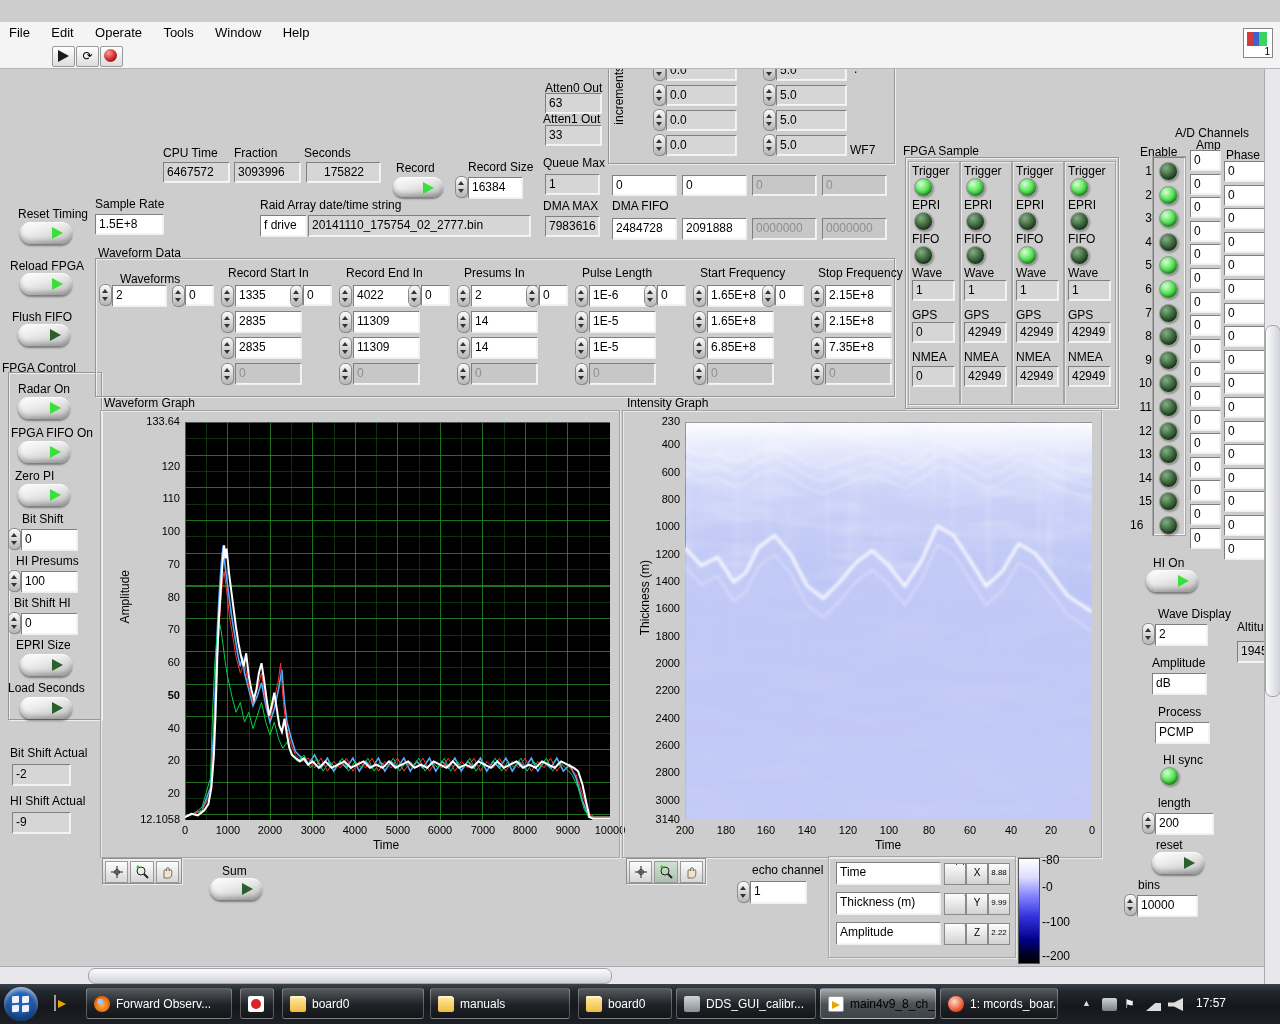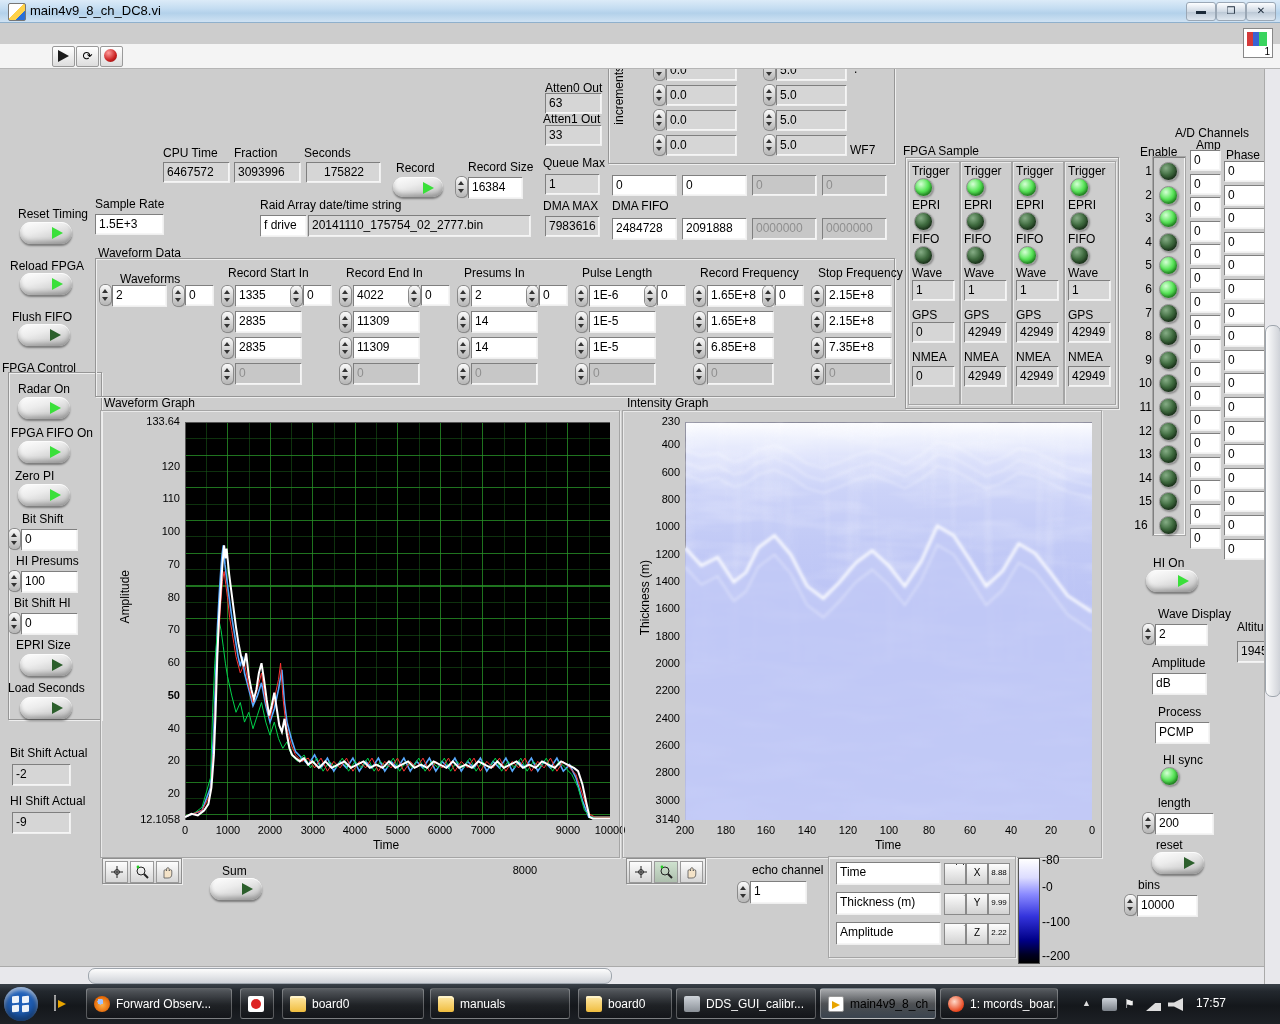--- a/index.html
+++ b/index.html
@@ -114,28 +114,29 @@
   #start-orb{position:absolute;left:4px;top:3px;width:34px;height:34px;border-radius:50%;
     background:radial-gradient(circle at 50% 30%,#bfe0ff 0%,#5ea3e8 35%,#1f5fb8 70%,#0a3succ 100%);
     background-color:#1f5fb8;box-shadow:inset 0 -4px 8px rgba(0,0,0,.5),inset 0 3px 4px rgba(255,255,255,.7);}
   .flagseg{position:absolute;width:7px;height:7px;background:rgba(255,255,255,.92);border-radius:1px;}
 </style>
 </head>
 <body>
 
 <div id="root">
 
-  <div id="titlebar" class="abs">
-    <div id="app-icon" class="abs"></div>
-    <div id="title-text" class="abs">main4v9_8_ch_DC8.vi</div>
-    <div class="winbtn abs" style="left:1186px">▬</div>
-    <div class="winbtn abs" style="left:1216px">❒</div>
-    <div class="winbtn abs" style="left:1246px">✕</div>
+
+  <div id="menubar" class="abs">
+    <span class="menu-item">File</span>
+    <span class="menu-item">Edit</span>
+    <span class="menu-item">Operate</span>
+    <span class="menu-item">Tools</span>
+    <span class="menu-item">Window</span>
+    <span class="menu-item">Help</span>
   </div>
-
 
   <div id="toolbar" class="abs">
     <div class="tbtn abs" style="left:52px">
         <span id="run-arrow-glyph"></span>
       </div>
     <div class="tbtn abs" style="left:76px">⟳</div>
     <div class="tbtn abs" style="left:100px">
         <span id="stop-glyph"></span>
       </div>
   </div>
@@ -159,21 +160,21 @@
     <div class="pill on" style="left:393px;top:177px;width:50px;height:20px">
         <i></i>
       </div>
     <div class="lbl" style="left:468px;top:160px">Record Size</div>
     <div class="spin" style="left:456px;top:177px">
         <i class="up"></i>
         <i class="dn"></i>
       </div>
     <div class="box ctl" style="left:468px;top:177px;width:54px;height:21px">16384</div>
     <div class="lbl" style="left:95px;top:197px">Sample Rate</div>
-    <div class="box ctl" style="left:95px;top:214px;width:68px">1.5E+3</div>
+    <div class="box ctl" style="left:95px;top:214px;width:68px">1.5E+8</div>
     <div class="lbl" style="left:260px;top:198px">Raid Array date/time string</div>
     <div class="box ctl" style="left:260px;top:215px;width:46px;height:21px">f drive</div>
     <div class="box" style="left:308px;top:215px;width:222px;height:21px">20141110_175754_02_2777.bin</div>
     <div class="lbl" style="left:545px;top:81px">Atten0 Out</div>
     <div class="box" style="left:545px;top:93px;width:56px">63</div>
     <div class="lbl" style="left:543px;top:112px">Atten1 Out</div>
     <div class="box" style="left:545px;top:125px;width:56px">33</div>
     <div class="lbl" style="left:543px;top:156px">Queue Max</div>
     <div class="box" style="left:545px;top:174px;width:54px">1</div>
     <div class="lbl" style="left:543px;top:199px">DMA MAX</div>
@@ -348,21 +349,21 @@
         <div class="spin" style="left: 576px; top: 338px;">
           <i class="up"></i>
           <i class="dn"></i>
         </div>
         <div class="box ctl" style="left: 589px; top: 337px; width: 66px; height: 21px;">1E-5</div>
         <div class="spin" style="left: 576px; top: 364px;">
           <i class="up"></i>
           <i class="dn"></i>
         </div>
         <div class="box dis" style="left: 589px; top: 363px; width: 66px; height: 21px;">0</div>
-        <div class="lbl" style="left: 700px; top: 266px;">Record Frequency</div>
+        <div class="lbl" style="left: 700px; top: 266px;">Start Frequency</div>
         <div class="spin" style="left: 645px; top: 286px;">
           <i class="up"></i>
           <i class="dn"></i>
         </div>
         <div class="box ctl" style="left: 657px; top: 285px; width: 28px; height: 20px;">0</div>
         <div class="spin" style="left: 694px; top: 286px;">
           <i class="up"></i>
           <i class="dn"></i>
         </div>
         <div class="box ctl" style="left: 707px; top: 285px; width: 66px; height: 21px;">1.65E+8</div>
@@ -495,21 +496,21 @@
         <div class="lbl" style="left: 1130px; top: 400px; width: 22px; text-align: right;">11</div>
         <div class="led off" style="left: 1159px; top: 398px;"></div>
         <div class="lbl" style="left: 1130px; top: 424px; width: 22px; text-align: right;">12</div>
         <div class="led off" style="left: 1159px; top: 422px;"></div>
         <div class="lbl" style="left: 1130px; top: 447px; width: 22px; text-align: right;">13</div>
         <div class="led off" style="left: 1159px; top: 445px;"></div>
         <div class="lbl" style="left: 1130px; top: 471px; width: 22px; text-align: right;">14</div>
         <div class="led off" style="left: 1159px; top: 469px;"></div>
         <div class="lbl" style="left: 1130px; top: 494px; width: 22px; text-align: right;">15</div>
         <div class="led off" style="left: 1159px; top: 492px;"></div>
-        <div class="lbl" style="left: 1130px; top: 518px; width: 22px; text-align: center;">16</div>
+        <div class="lbl" style="left: 1130px; top: 518px; width: 22px; text-align: left;">16</div>
         <div class="led off" style="left: 1159px; top: 516px;"></div>
         <div class="box ctl" style="left: 1190px; top: 150px; width: 30px; height: 20px;">0</div>
         <div class="box ctl" style="left: 1190px; top: 174px; width: 30px; height: 20px;">0</div>
         <div class="box ctl" style="left: 1190px; top: 197px; width: 30px; height: 20px;">0</div>
         <div class="box ctl" style="left: 1190px; top: 221px; width: 30px; height: 20px;">0</div>
         <div class="box ctl" style="left: 1190px; top: 244px; width: 30px; height: 20px;">0</div>
         <div class="box ctl" style="left: 1190px; top: 268px; width: 30px; height: 20px;">0</div>
         <div class="box ctl" style="left: 1190px; top: 292px; width: 30px; height: 20px;">0</div>
         <div class="box ctl" style="left: 1190px; top: 315px; width: 30px; height: 20px;">0</div>
         <div class="box ctl" style="left: 1190px; top: 339px; width: 30px; height: 20px;">0</div>
@@ -603,21 +604,21 @@
       </div>
     <div id="wave-xticks" style="position: absolute;">
         <div class="tick c" style="left: 165px; top: 824px; width: 40px; height: 14px;">0</div>
         <div class="tick c" style="left: 208px; top: 824px; width: 40px; height: 14px;">1000</div>
         <div class="tick c" style="left: 250px; top: 824px; width: 40px; height: 14px;">2000</div>
         <div class="tick c" style="left: 293px; top: 824px; width: 40px; height: 14px;">3000</div>
         <div class="tick c" style="left: 335px; top: 824px; width: 40px; height: 14px;">4000</div>
         <div class="tick c" style="left: 378px; top: 824px; width: 40px; height: 14px;">5000</div>
         <div class="tick c" style="left: 420px; top: 824px; width: 40px; height: 14px;">6000</div>
         <div class="tick c" style="left: 463px; top: 824px; width: 40px; height: 14px;">7000</div>
-        <div class="tick c" style="left: 505px; top: 864px; width: 40px; height: 14px;">8000</div>
+        <div class="tick c" style="left: 505px; top: 824px; width: 40px; height: 14px;">8000</div>
         <div class="tick c" style="left: 548px; top: 824px; width: 40px; height: 14px;">9000</div>
         <div class="tick c" style="left: 590px; top: 824px; width: 40px; height: 14px;">10000</div>
       </div>
     <div class="tick c" style="left:366px;top:839px;width:40px;font-size:12px">Time</div>
     <div class="palette" style="left:102px;top:858px;width:80px">
       <div class="pal-btn">
           <svg width="14" height="14">
             <line x1="7" y1="1" x2="7" y2="13" stroke="#222"></line>
             <line x1="1" y1="7" x2="13" y2="7" stroke="#222"></line>
             <circle cx="7" cy="7" r="2.4" fill="none" stroke="#222"></circle>

